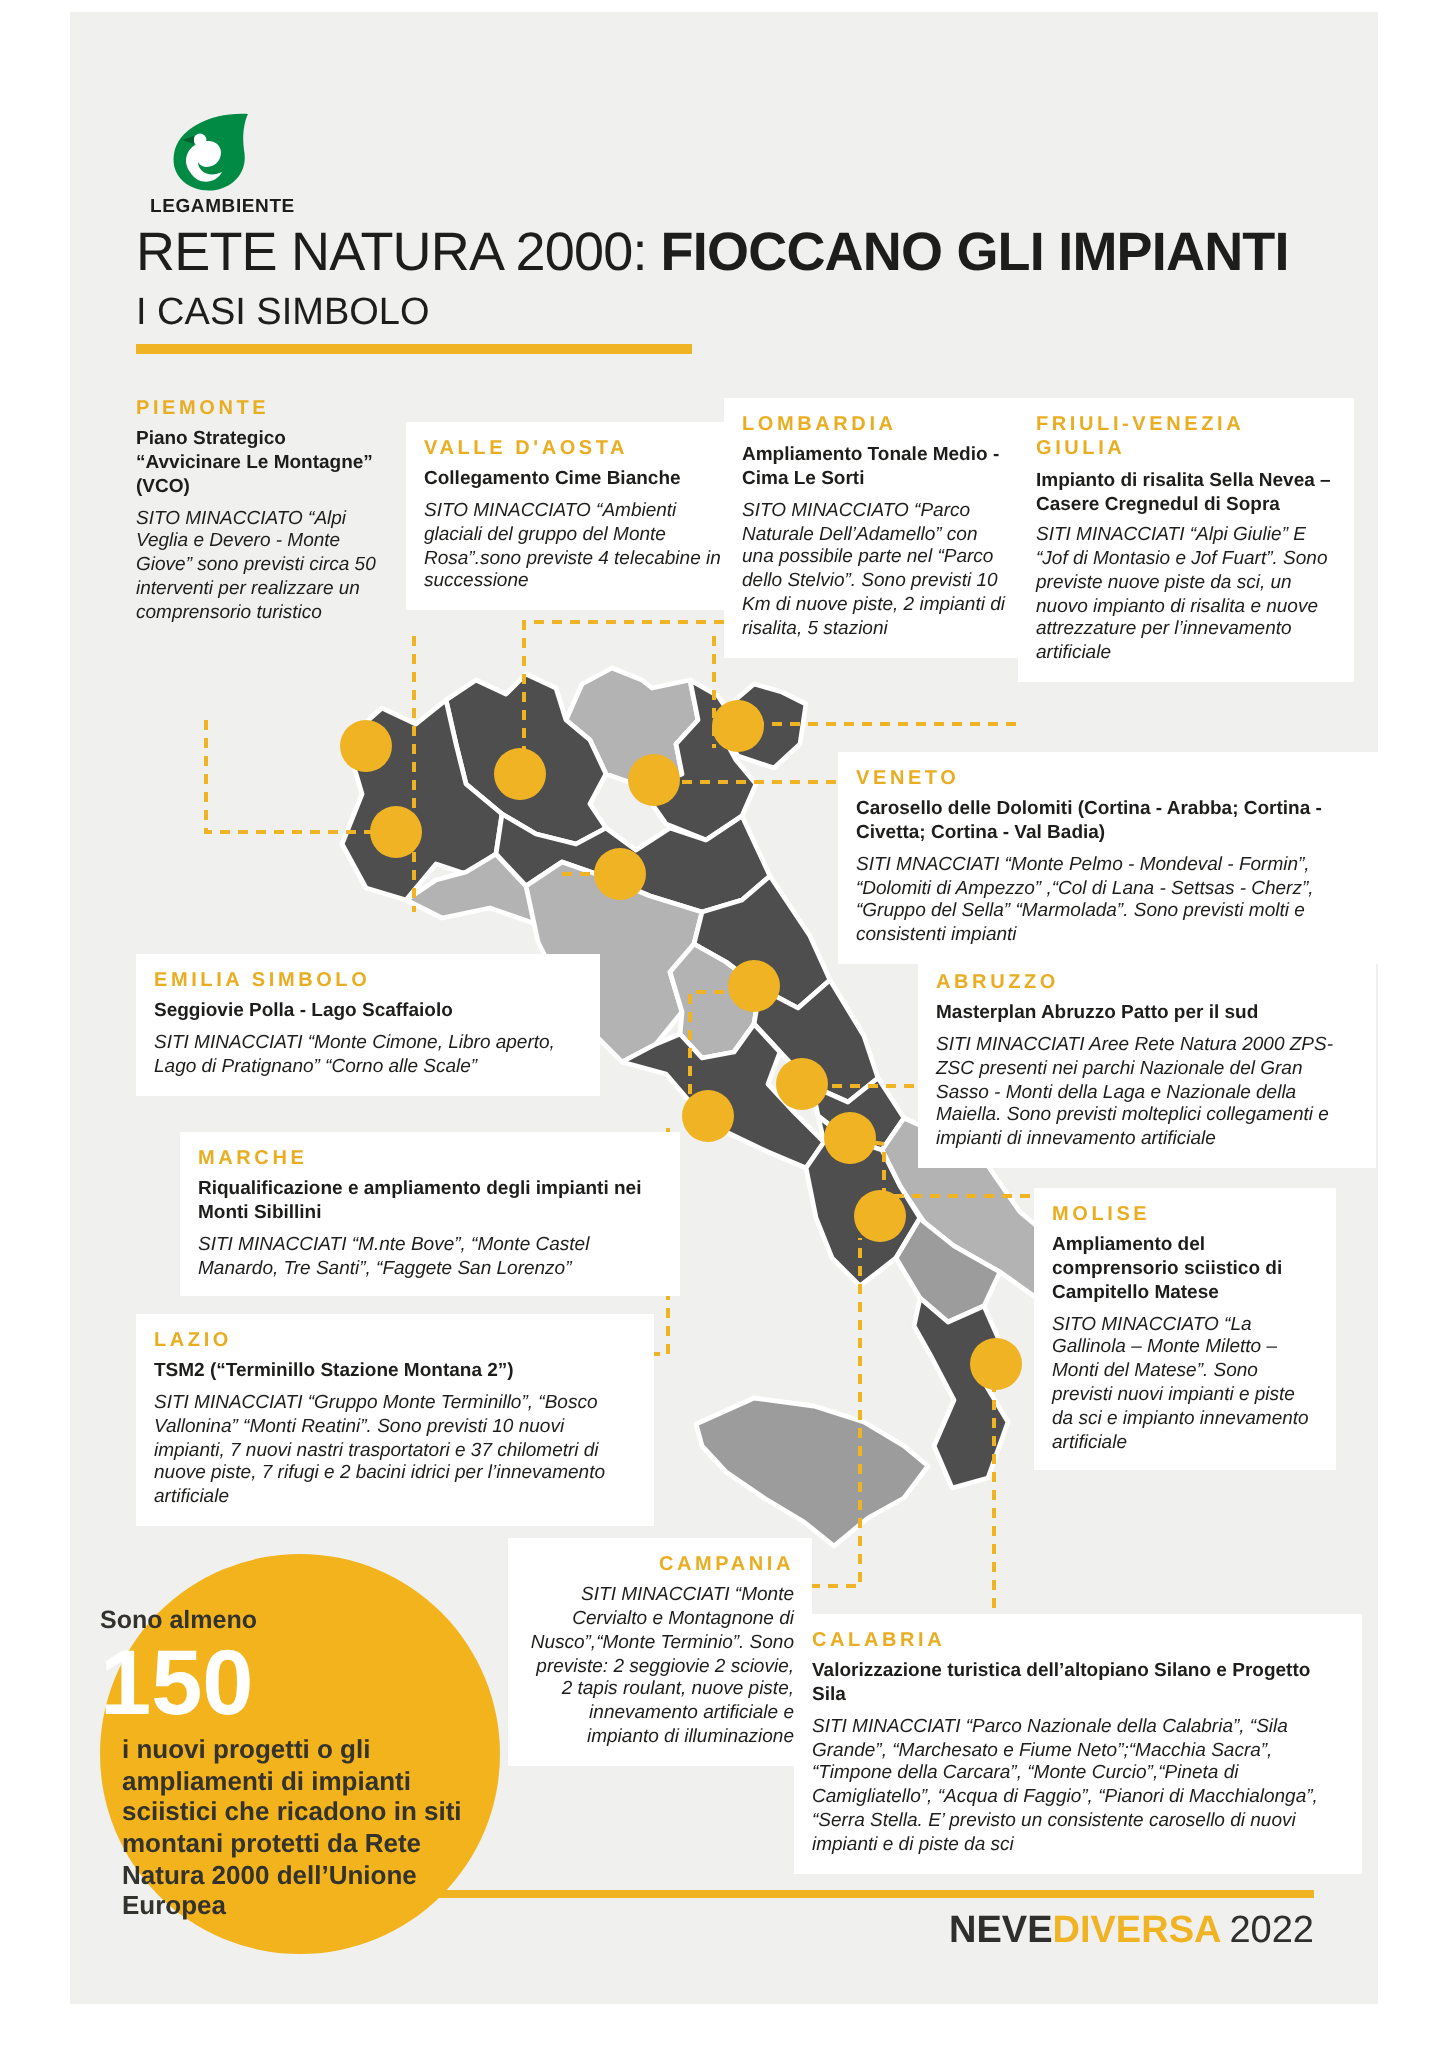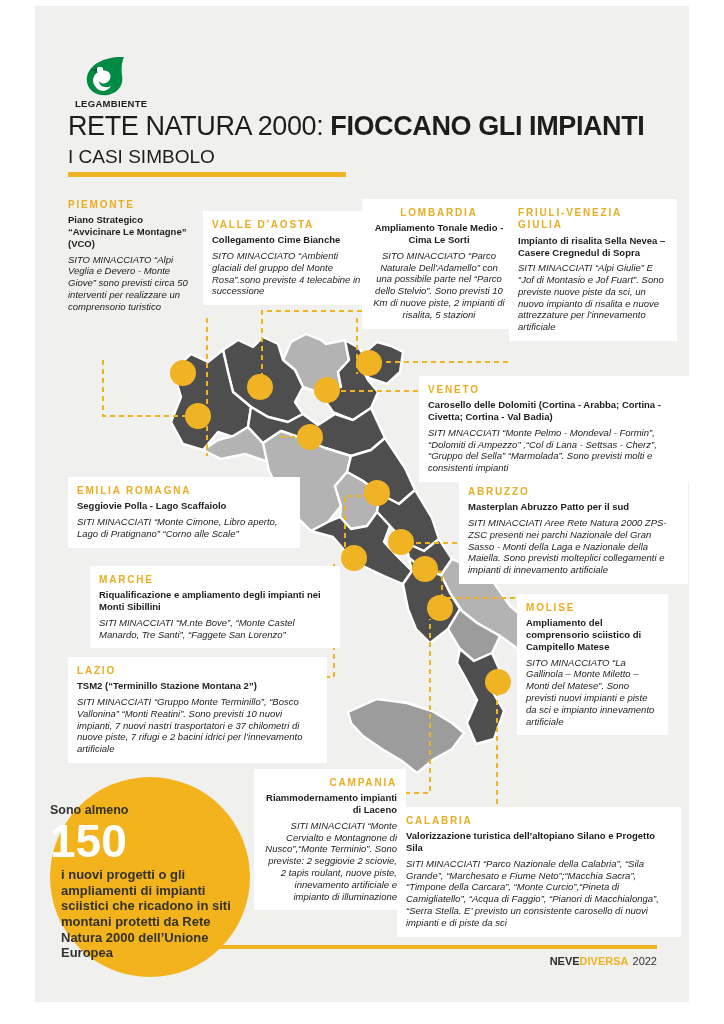--- a/index.html
+++ b/index.html
@@ -20,41 +20,41 @@
   .map-svg{position:absolute;left:128px;top:326px;width:400px;height:470px;z-index:1;}
   .overlay-svg{position:absolute;left:0;top:0;width:654px;height:996px;z-index:2;pointer-events:none;}
 
   
   .card{position:absolute;background:#ffffff;padding:8px 9px;z-index:3;font-size:9.5px;line-height:1.24;}
   .card .r-head{font-size:10px;font-weight:bold;letter-spacing:1.8px;color:#e9ad21;margin-bottom:3px;}
   .card .r-project{font-weight:bold;color:#1d1d1b;margin-bottom:4px;}
   .card .r-threat{font-style:italic;color:#1d1d1b;}
   .c-piemonte{left:33px;top:193px;width:128px;background:transparent;padding:0;}
   .c-vda{left:168px;top:205px;width:152px;}
-  .c-lombardia{left:327px;top:193px;width:136px;text-align:center;}
+  .c-lombardia{left:327px;top:193px;width:136px;}
   .c-fvg{left:474px;top:193px;width:150px;}
   .c-veneto{left:384px;top:370px;width:252px;}
   .c-emilia{left:33px;top:471px;width:214px;}
   .c-abruzzo{left:424px;top:472px;width:211px;}
   .c-marche{left:55px;top:560px;width:232px;}
   .c-molise{left:482px;top:588px;width:133px;}
   .c-lazio{left:33px;top:651px;width:241px;}
   .c-campania{left:219px;top:763px;width:134px;text-align:right;}
   .c-calabria{left:362px;top:801px;width:266px;}
 
   
   .stat-circle{position:absolute;left:15px;top:771px;width:200px;height:200px;border-radius:50%;
                background:#f2b31c;z-index:4;text-align:left;color:#33322c;}
   .stat-intro{margin-top:26px;font-size:12.5px;font-weight:bold;}
   .stat-number{font-size:46px;font-weight:bold;color:#ffffff;line-height:1.05;}
   .stat-caption{margin:2px auto 0;width:178px;font-size:13px;font-weight:bold;line-height:1.2;}
 
   
   .footer-line{position:absolute;left:170px;top:939px;width:452px;height:4px;background:#f0b323;z-index:3;}
-  .footer-text{position:absolute;right:32px;top:949px;font-size:11px;font-weight:bold;z-index:3;white-space:nowrap;}
+  .footer-text{position:absolute;right:32px;top:949px;font-size:19px;font-weight:bold;z-index:3;white-space:nowrap;}
   .footer-text .f-dark{color:#2f2f2d;}
   .footer-text .f-yellow{color:#f0b323;}
   .footer-text .f-year{color:#2f2f2d;font-weight:400;margin-left:4px;}
 
   .map-region{stroke:#ffffff;stroke-width:2.4;stroke-linejoin:round;}
   .leader{fill:none;stroke:#f0b323;stroke-width:2;stroke-dasharray:5 4;}
 </style>
 </head>
 <body>
 
@@ -144,21 +144,21 @@
       <div class="r-head">FRIULI-VENEZIA GIULIA</div>
       <div class="r-project">Impianto di risalita Sella Nevea – Casere Cregnedul di Sopra</div>
       <div class="r-threat">SITI MINACCIATI “Alpi Giulie” E “Jof di Montasio e Jof Fuart”. Sono previste nuove piste da sci, un nuovo impianto di risalita e nuove attrezzature per l’innevamento artificiale</div>
     </div>
     <div class="card c-veneto">
       <div class="r-head">VENETO</div>
       <div class="r-project">Carosello delle Dolomiti (Cortina - Arabba; Cortina - Civetta; Cortina - Val Badia)</div>
       <div class="r-threat">SITI MNACCIATI “Monte Pelmo - Mondeval - Formin”, “Dolomiti di Ampezzo” ,“Col di Lana - Settsas - Cherz”, “Gruppo del Sella” “Marmolada”. Sono previsti molti e consistenti impianti</div>
     </div>
     <div class="card c-emilia">
-      <div class="r-head">EMILIA ROMAGNA</div>
+      <div class="r-head">EMILIA SIMBOLO</div>
       <div class="r-project">Seggiovie Polla - Lago Scaffaiolo</div>
       <div class="r-threat">SITI MINACCIATI “Monte Cimone, Libro aperto, Lago di Pratignano” “Corno alle Scale”</div>
     </div>
     <div class="card c-abruzzo">
       <div class="r-head">ABRUZZO</div>
       <div class="r-project">Masterplan Abruzzo Patto per il sud</div>
       <div class="r-threat">SITI MINACCIATI Aree Rete Natura 2000 ZPS-ZSC presenti nei parchi Nazionale del Gran Sasso - Monti della Laga e Nazionale della Maiella. Sono previsti molteplici collegamenti e impianti di innevamento artificiale</div>
     </div>
     <div class="card c-marche">
       <div class="r-head">MARCHE</div>
@@ -170,21 +170,20 @@
       <div class="r-project">Ampliamento del comprensorio sciistico di Campitello Matese</div>
       <div class="r-threat">SITO MINACCIATO “La Gallinola – Monte Miletto – Monti del Matese”. Sono previsti nuovi impianti e piste da sci e impianto innevamento artificiale</div>
     </div>
     <div class="card c-lazio">
       <div class="r-head">LAZIO</div>
       <div class="r-project">TSM2 (“Terminillo Stazione Montana 2”)</div>
       <div class="r-threat">SITI MINACCIATI “Gruppo Monte Terminillo”, “Bosco Vallonina” “Monti Reatini”. Sono previsti 10 nuovi impianti, 7 nuovi nastri trasportatori e 37 chilometri di nuove piste, 7 rifugi e 2 bacini idrici per l’innevamento artificiale</div>
     </div>
     <div class="card c-campania">
       <div class="r-head">CAMPANIA</div>
-      <div class="r-project">Riammodernamento impianti di Laceno</div>
       <div class="r-threat">SITI MINACCIATI “Monte Cervialto e Montagnone di Nusco”,“Monte Terminio”. Sono previste: 2 seggiovie 2 sciovie, 2 tapis roulant, nuove piste, innevamento artificiale e impianto di illuminazione</div>
     </div>
     <div class="card c-calabria">
       <div class="r-head">CALABRIA</div>
       <div class="r-project">Valorizzazione turistica dell’altopiano Silano e Progetto Sila</div>
       <div class="r-threat">SITI MINACCIATI “Parco Nazionale della Calabria”, “Sila Grande”, “Marchesato e Fiume Neto”;“Macchia Sacra”, “Timpone della Carcara”, “Monte Curcio”,“Pineta di Camigliatello”, “Acqua di Faggio”, “Pianori di Macchialonga”, “Serra Stella. E’ previsto un consistente carosello di nuovi impianti e di piste da sci</div>
     </div>
 
     <div class="stat-circle">
       <div class="stat-intro">Sono almeno</div>

